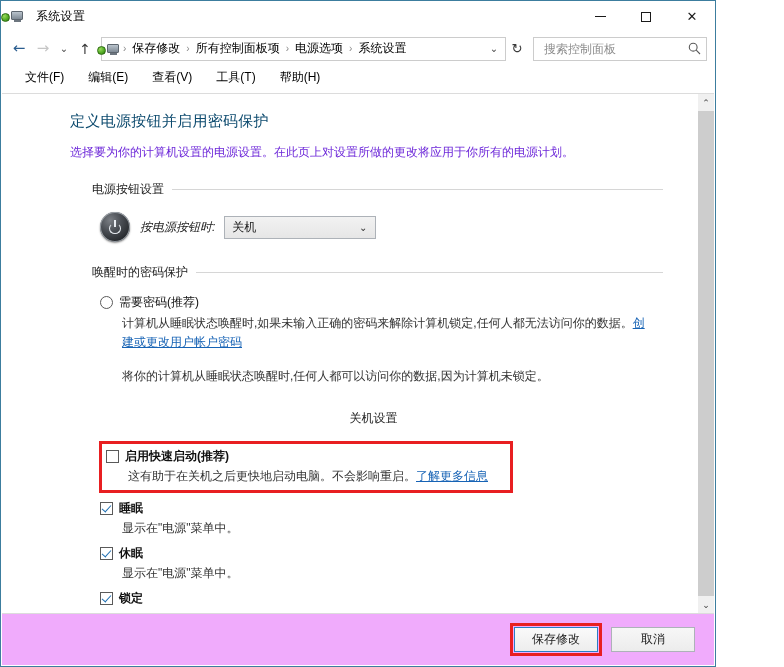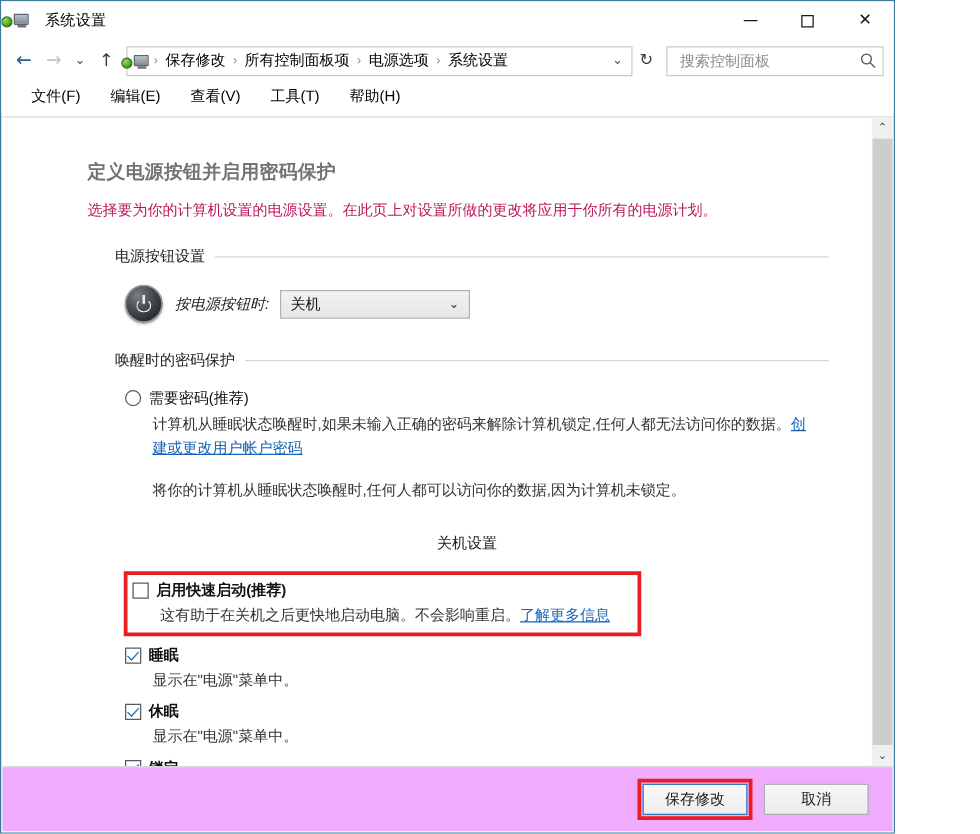--- a/index.html
+++ b/index.html
@@ -171,28 +171,28 @@
     display: flex;
   }
   .content {
     flex: 1;
     padding: 18px 0 0 68px;
     position: relative;
     overflow: hidden;
   }
   .page-title {
     font-size: 15px;
-    color: #737373;
-    margin: 16px 0 12px 0;
-    font-weight: bold;
+    color: #0c4a6e;
+    margin: 0 0 12px 0;
+    font-weight: normal;
     letter-spacing: .3px;
   }
   .page-desc {
     font-size: 12px;
-    color: #be185d;
+    color: #6d28d9;
     margin: 0 0 20px 0;
     line-height: 1.5;
   }
   .section-head {
     display: flex;
     align-items: center;
     margin: 0 34px 0 22px;
   }
   .section-head .sh-text {
     font-size: 12px;

